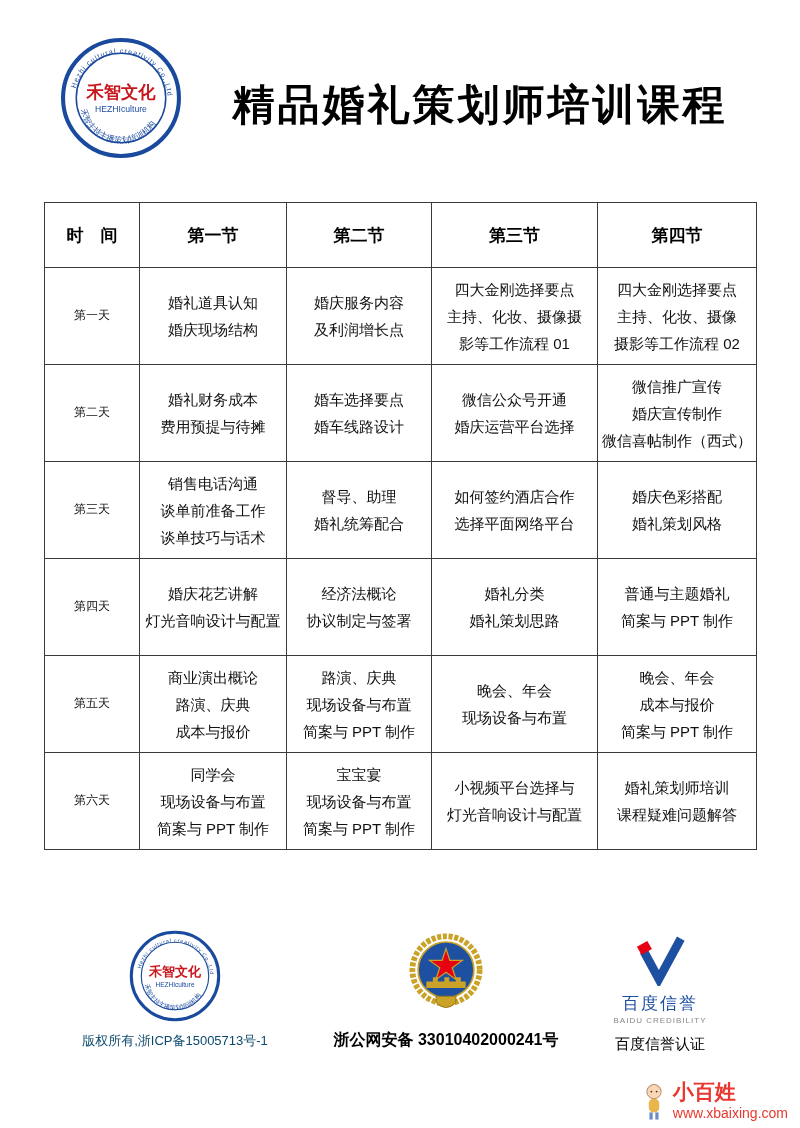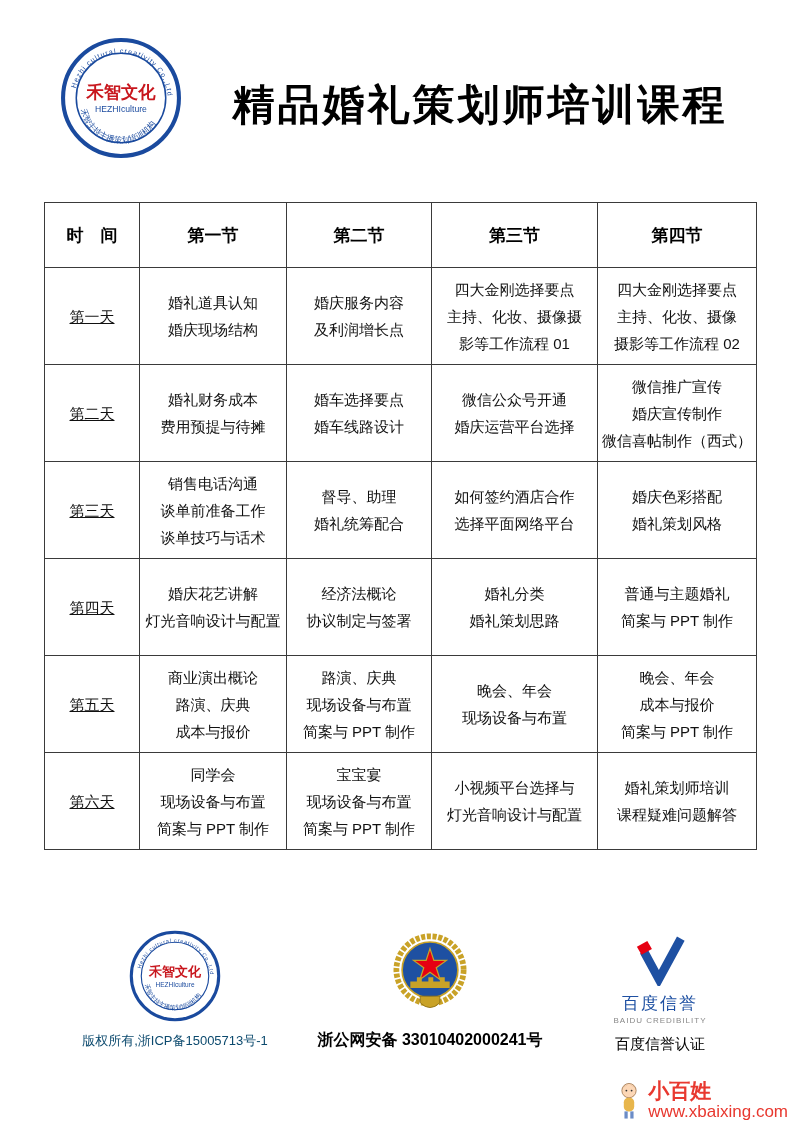--- a/index.html
+++ b/index.html
@@ -17,44 +17,44 @@
   
   .course-table{
     position:absolute;top:202px;left:44px;border-collapse:collapse;table-layout:fixed;
   }
   .course-table th,.course-table td{
     border:1px solid #3a3a3a;text-align:center;vertical-align:middle;
     white-space:pre-line;padding:4px 0;
   }
   .course-table th{height:56px;font-size:17px;font-weight:bold;color:#000;}
   .course-table td{height:88px;font-size:15px;line-height:1.8;color:#111;}
-  .course-table td.time{font-size:15px;text-decoration:underline;}
+  .course-table td.time{font-size:12px;}
   .hl{color:var(--highlight,#2433aa);}
   
   .footer{position:absolute;top:922px;left:0;width:100%;height:150px;}
   .f-col{position:absolute;text-align:center;}
   .f-left{left:75px;width:200px;top:8px;}
-  .f-center{left:310px;width:240px;top:8px;}
+  .f-center{left:326px;width:240px;top:8px;}
   .f-right{left:560px;width:200px;top:12px;}
   .logo-small{width:92px;height:92px;}
   .copyright-text{font-size:13px;color:#0c4a6e;margin-top:6px;}
   .police-badge{width:82px;height:88px;}
   .police-text{font-size:16px;font-weight:bold;color:#000;margin-top:8px;}
   .baidu-logo{width:58px;height:52px;}
   .baidu-name{font-size:17px;font-weight:normal;color:#1e50a2;margin-top:2px;letter-spacing:2px;}
   .baidu-name-en{font-size:8px;color:#888;letter-spacing:1px;margin-top:1px;}
   .baidu-label{font-size:15px;color:#000;margin-top:10px;}
   
   .watermark{
     position:absolute;right:12px;bottom:6px;display:flex;align-items:center;gap:6px;
     text-decoration:none;
   }
   .wm-text{text-align:left;line-height:1.1;}
   .wm-name{font-size:21px;font-weight:bold;color:#e8382f;font-family:"Liberation Serif","DejaVu Serif",serif;}
-  .wm-url{font-size:17px;color:#e8382f;margin-top:36px;}
+  .wm-url{font-size:14px;color:#e8382f;margin-top:36px;}
 </style>
 </head>
 <body>
 
 <div class="page">
 
   <div class="header">
     <svg class="logo-main" viewBox="0 0 120 120">
       <defs>
         <path id="arcTop" d="M14,62 A46,46 0 1 1 106,62"></path>

